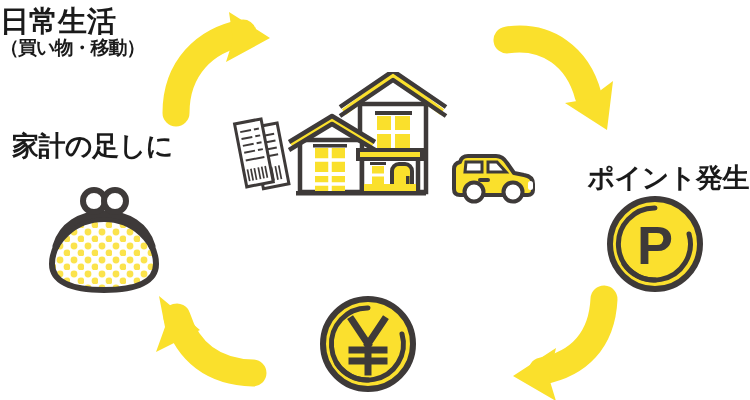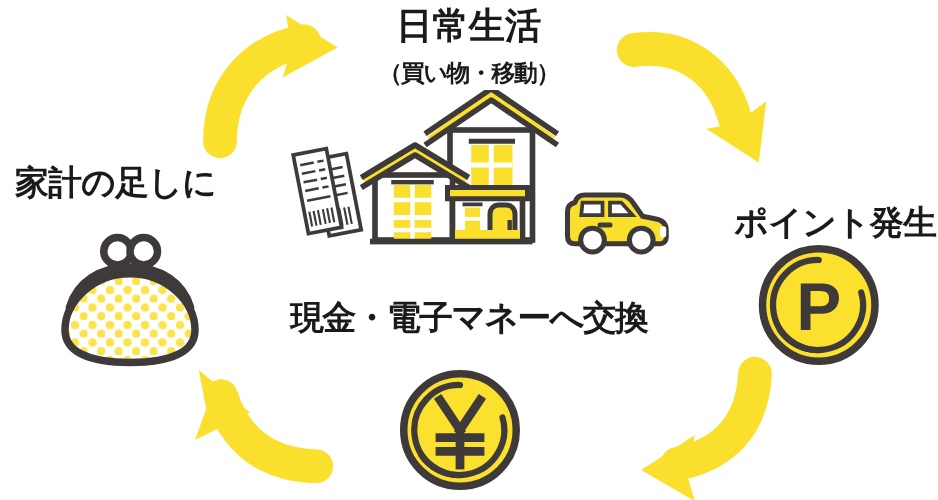--- a/index.html
+++ b/index.html
@@ -19,31 +19,30 @@
     position: absolute;
     color: #1a1a1a;
     font-weight: 700;
     letter-spacing: -0.5px;
     white-space: nowrap;
     line-height: 1.05;
   }
   #label-top {
     left: 0; right: 0;
     top: 6px;
-    text-align: center;
   }
   #label-top .main {
     font-size: 29px;
     display: block;
     letter-spacing: 0px;
   }
   #label-top .sub {
     font-size: 19px;
     display: block;
-    margin-top: 14px;
+    margin-top: 2px;
     letter-spacing: -1px;
   }
   #label-right {
     right: 1px;
     top: 132px;
     font-size: 27px;
     letter-spacing: -0.5px;
     margin-top: 32px;
   }
   #label-left {
@@ -232,17 +231,16 @@
     <circle cx="73" cy="15" r="11" fill="#ffffff" stroke="#3E3A39" stroke-width="6"></circle>
   </svg>
 
   <div class="label" id="label-top">
     <span class="main">日常生活</span>
     <span class="sub">（買い物・移動）</span>
   </div>
 
   <div class="label" id="label-right">ポイント発生</div>
 
-  <div class="label" id="label-bottom">現金・電子マネーへ交換</div>
 
   <div class="label" id="label-left">家計の足しに</div>
 
 </div>
 
 </body></html>

